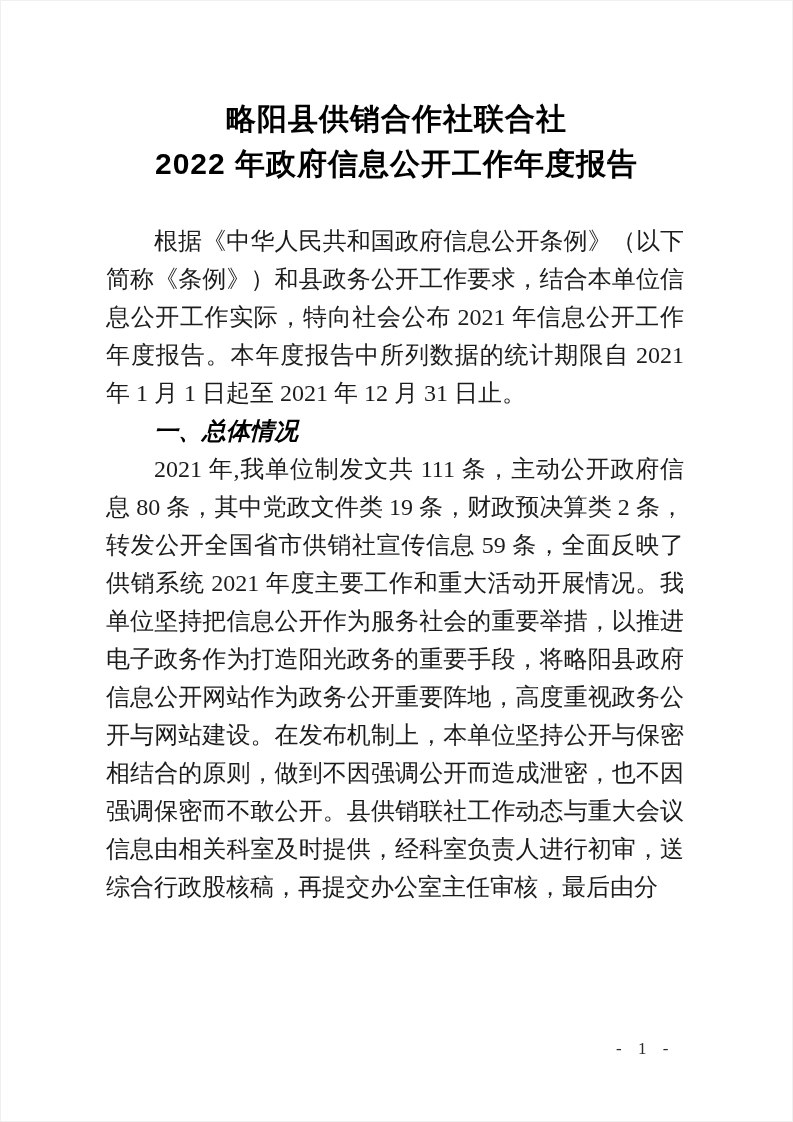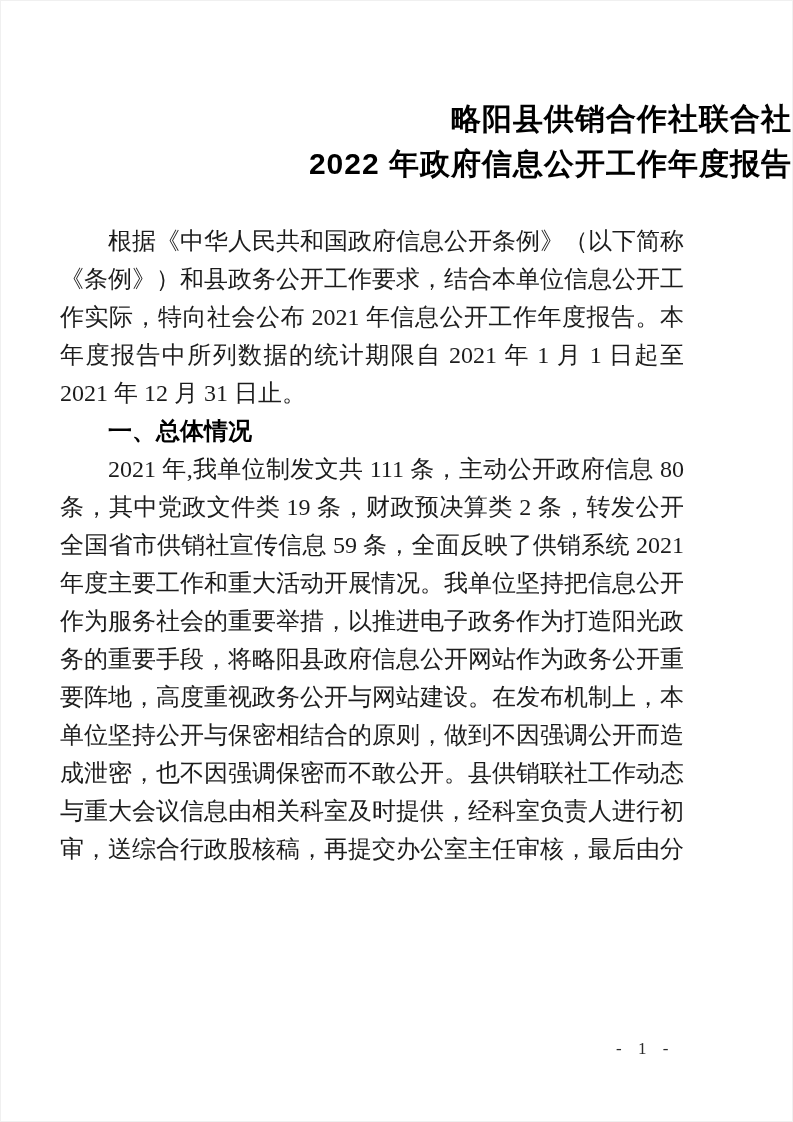--- a/index.html
+++ b/index.html
@@ -14,49 +14,50 @@
     height: 1122px;
     margin: 0 auto;
     background: #ffffff;
     color: #1c1c1c;
     overflow: hidden;
     box-sizing: border-box;
     border: 1px solid #f0f0f0;
   }
   .title-block {
     padding-top: 95px;
-    text-align: right;
+    text-align: center;
     font-family: "Liberation Sans", "DejaVu Sans", sans-serif;
     font-weight: bold;
     font-size: 30px;
     line-height: 45px;
     color: #000000;
     letter-spacing: 1px;
   }
   .body-text {
-    margin: 36px 108px 0 59px;
+    margin: 36px 108px 0 105px;
     font-family: "Liberation Serif", "DejaVu Serif", serif;
     font-size: 24px;
     line-height: 38px;
     text-align: justify;
     color: #1c1c1c;
   }
   .para {
     margin: 0;
     text-indent: 2em;
   }
   .section-heading {
     margin: 0;
     text-indent: 2em;
     font-family: "Liberation Sans", "DejaVu Sans", sans-serif;
     font-weight: bold;
     font-size: 24px;
     line-height: 38px;
     text-align: left;
     color: #000000;
+    font-style: italic;
   }
   .page-footer {
     position: absolute;
     top: 1036px;
     left: 0;
     width: 100%;
     height: 30px;
   }
   .page-number {
     position: absolute;

